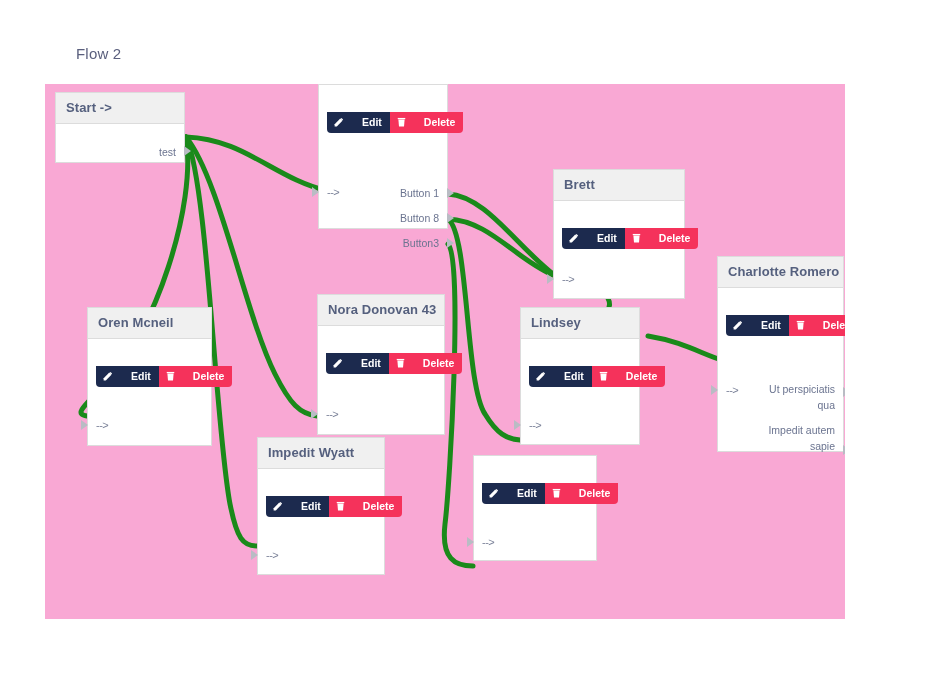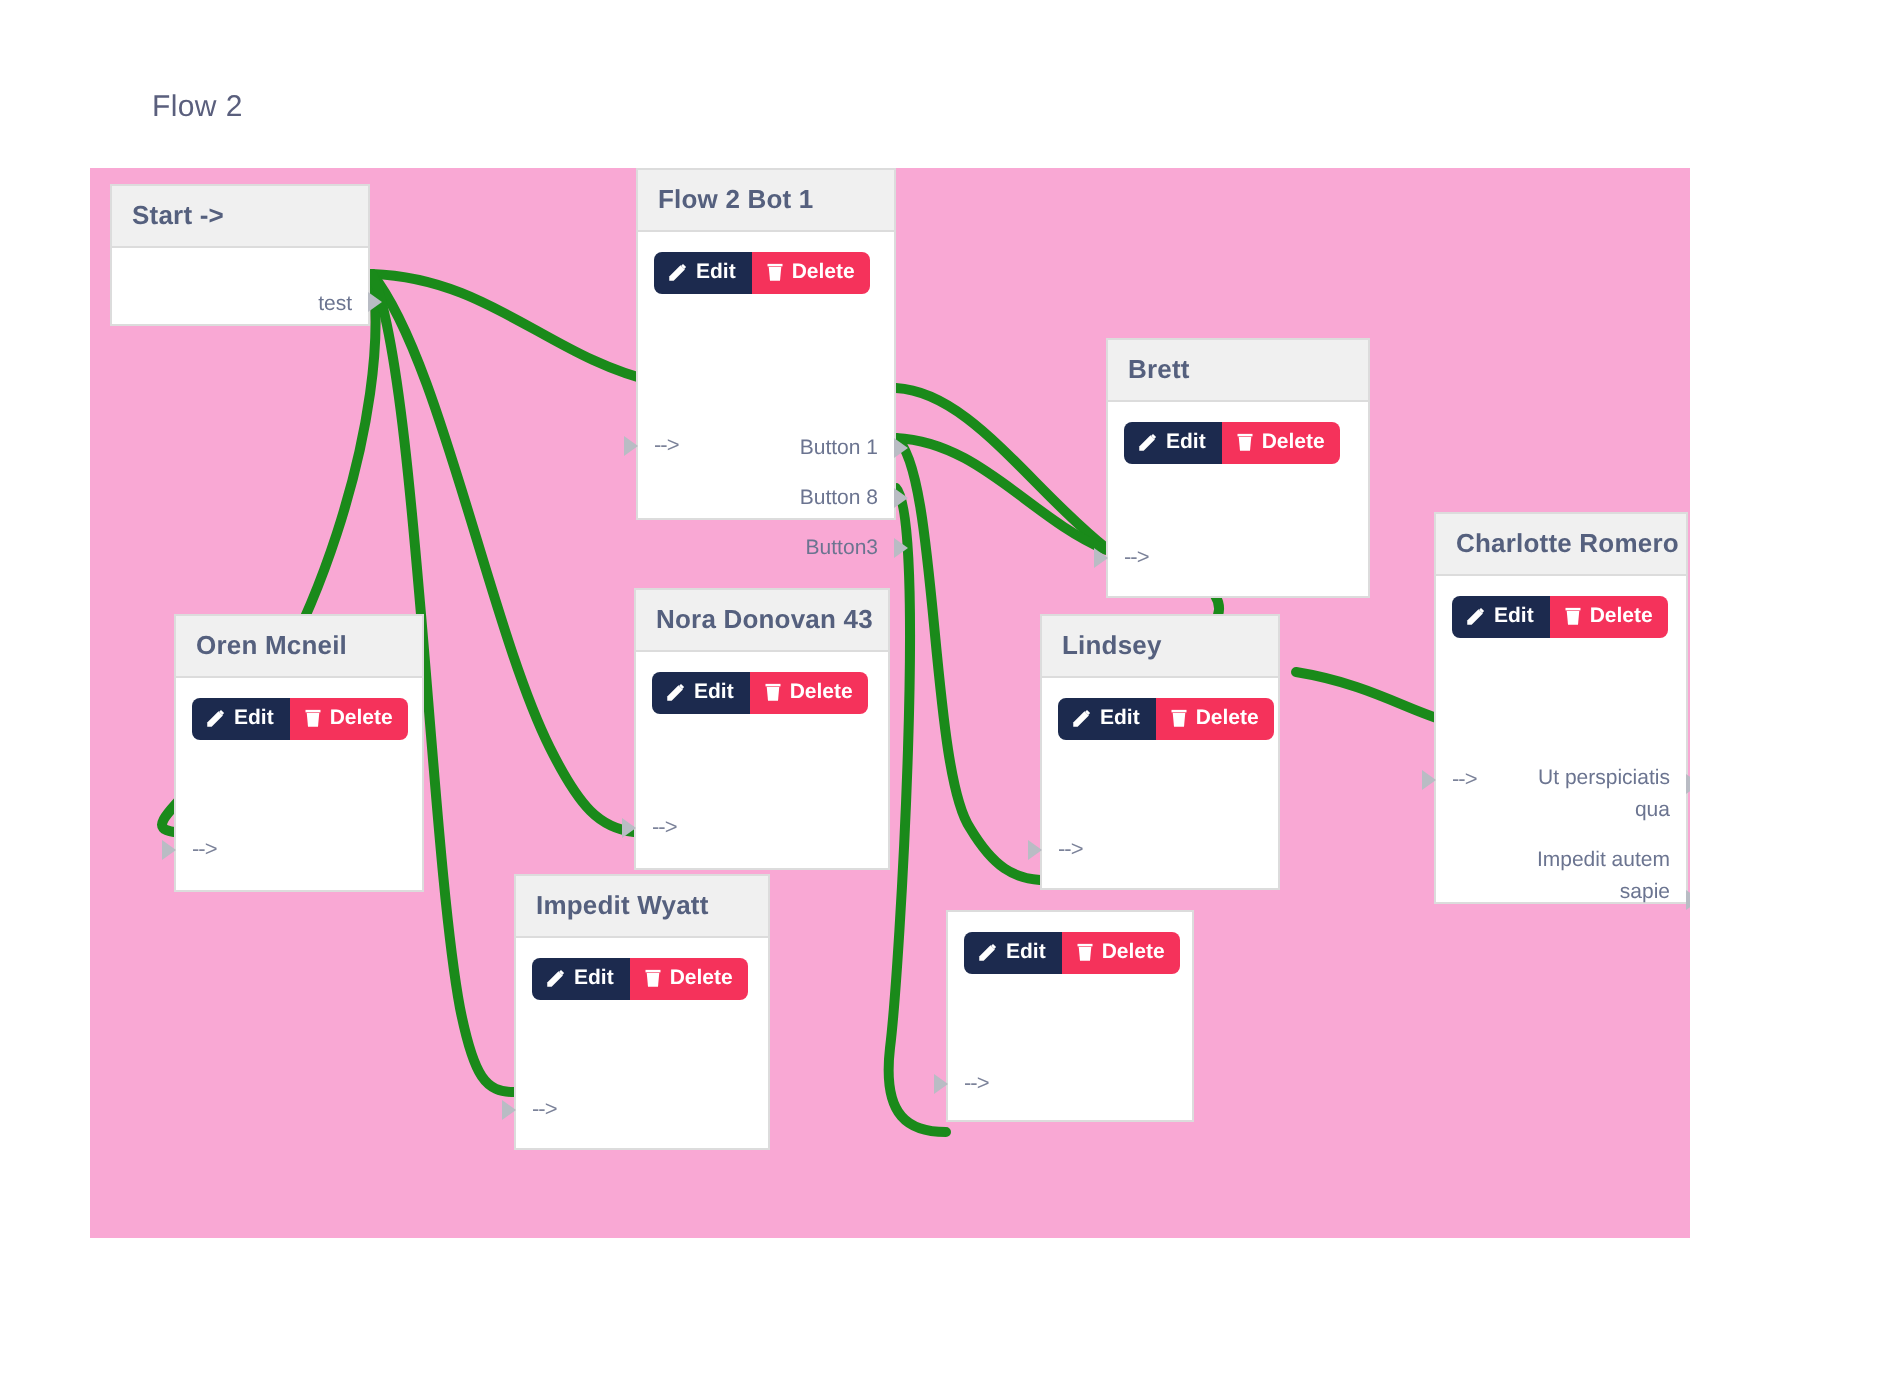--- a/index.html
+++ b/index.html
@@ -93,30 +93,31 @@
 
   
   .btn-group {
     display: inline-flex;
     border-radius: 4px;
     overflow: hidden;
   }
   .btn {
     display: inline-flex;
     align-items: center;
-    gap: 4px;
+    gap: 18px;
     font-size: 10.5px;
     font-weight: 700;
     line-height: 1;
     padding: 5px 8px 5px 7px;
     color: #ffffff;
     border: none;
     cursor: pointer;
     font-family: "Liberation Sans", "DejaVu Sans", sans-serif;
     white-space: nowrap;
+    margin-top: 17px;
   }
   .btn-edit   { background: #1c2a4e; }
   .btn-delete { background: #f5325b; }
   .btn svg { display: block; }
   .port-in {
     position: absolute;
     left: 8px;
     font-size: 11px;
     color: #7b8299;
     letter-spacing: -0.5px;
@@ -189,21 +190,20 @@
       <div class="node-header">Start -&gt;</div>
       <div class="node-body" style="height:38px;">
         <div class="port-out-list" style="top:20px;">
           <div class="port-out">test</div>
         </div>
         <div class="nub right" style="top:22px;"></div>
       </div>
     </div>
 
     <div class="node" style="left:273px; top:0px; width:130px;">
-      <div class="node-header">Flow 2 Bot 1</div>
       <div class="node-body" style="height:143px;">
         <div class="btn-group">
           <button class="btn btn-edit">
             <span>
               <svg width="10" height="10" viewBox="0 0 16 16">
                   <path d="M1 11.5V15h3.5l9-9L10 2.5l-9 9z" fill="#fff"></path>
                   <path d="M12 1.5L14.5 4 13 5.5 10.5 3 12 1.5z" fill="#fff"></path>
                 </svg>
             </span>
             <span>Edit</span>

